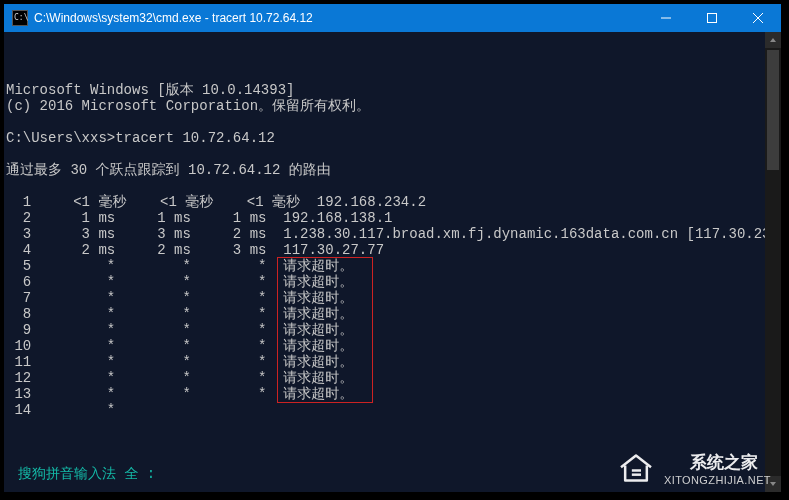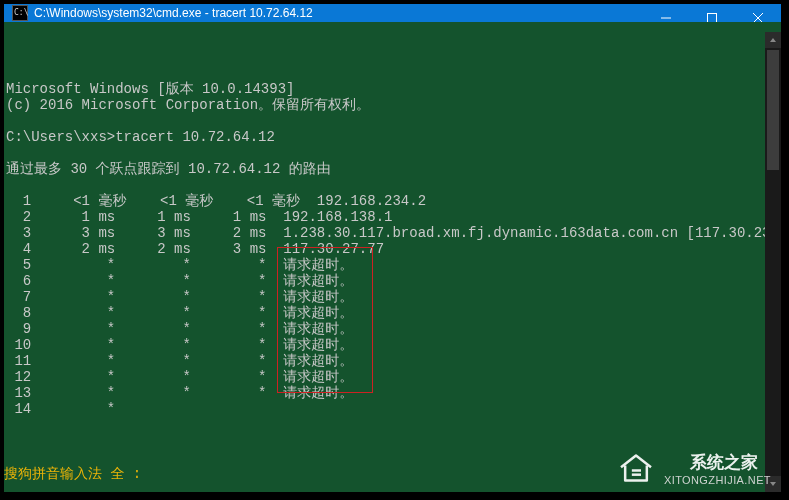--- a/index.html
+++ b/index.html
@@ -10,46 +10,46 @@
   }
   .outer {
     border: 2px solid #000; width: 789px; height: 500px; position: relative;
     background: #000;
   }
   .win {
     position: absolute; left: 2px; top: 2px; right: 6px; bottom: 6px;
     background: #000; display: flex; flex-direction: column;
   }
   .titlebar {
-    height: 18px; background: #0a78d6; display: flex; align-items: center;
+    height: 28px; background: #0a78d6; display: flex; align-items: center;
     color: #fff; font: 12px "Segoe UI",Tahoma,sans-serif;
   }
   .titlebar .ico {
     width: 16px; height: 16px; margin: 0 6px 0 8px; background: #000;
     border: 1px solid #555; position: relative;
   }
   .titlebar .ico::after { content:"C:\\"; color:#ccc; font:8px/14px monospace; position:absolute; left:1px; }
   .titlebar .ttl { flex: 1; white-space: nowrap; overflow: hidden; }
   .winbtns { display: flex; height: 100%; }
   .winbtn {
     width: 46px; height: 28px; display: flex; align-items: center;
     justify-content: center; color: #fff;
   }
   .winbtn svg { width: 10px; height: 10px; stroke: #fff; stroke-width: 1; fill: none; }
   .term {
-    flex: 1; background: #14532d; color: #c8c8c8; padding: 11px 4px 2px 2px;
+    flex: 1; background: #0f172a; color: #c8c8c8; padding: 2px 4px 2px 2px;
     font-size: 14px; line-height: 16px; white-space: pre; position: relative;
     overflow: hidden;
   }
   .row { height: 16px; }
   .hlbox {
     position: absolute; border: 1px solid #cc2222; pointer-events: none;
   }
   .ime {
-    position: absolute; left: 0; bottom: 10px; color: #eab308;
+    position: absolute; left: 14px; bottom: 10px; color: #14b8a6;
     font-size: 14px; line-height: 16px; margin-top: 6px;
   }
   .watermark {
     position: absolute; right: 10px; bottom: 6px; display: flex;
     align-items: center; gap: 8px; color: #eee; opacity: .92;
   }
   .watermark svg { width: 40px; height: 36px; }
   .wm-txt { display:flex; flex-direction:column; line-height:1.05; }
   .wm-cn  { font: bold 17px "Microsoft YaHei",sans-serif; color:#fff;margin-left:26px; }
   .wm-url { font: 11px Arial,sans-serif; color:#ddd; letter-spacing:.4px; }

